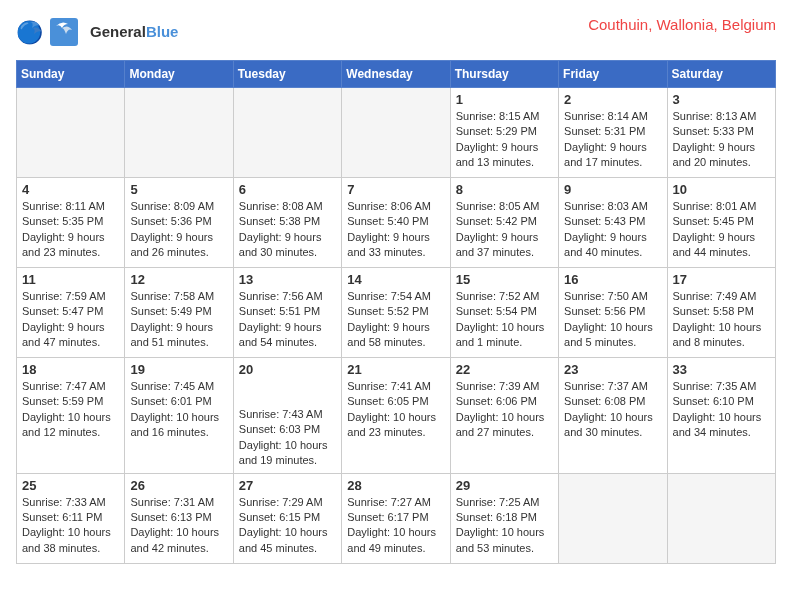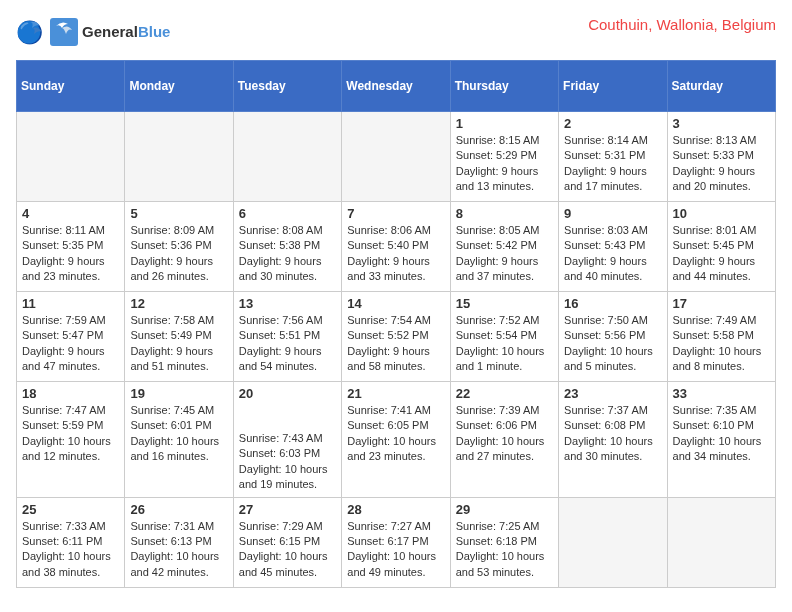--- a/index.html
+++ b/index.html
@@ -40,21 +40,21 @@
     table {
       width: 100%;
       border-collapse: collapse;
       table-layout: fixed;
     }
     th {
       background-color: #3a6bc4;
       color: #fff;
       font-size: 12px;
       font-weight: bold;
-      padding: 18px 4px;
+      padding: 6px 4px;
       text-align: left;
       border: 1px solid #5580cc;
     }
     td {
       border: 1px solid #ccc;
       vertical-align: top;
       padding: 4px 5px;
       height: 90px;
       font-size: 10px;
       color: #333;
@@ -80,21 +80,21 @@
 <div class="header">
   <div class="logo">
     <div class="logo-bird">
       <svg viewBox="0 0 28 28" xmlns="http://www.w3.org/2000/svg">
         <text x="0" y="22" font-size="22">🔵</text>
         <path d="M14 4 Q20 2 24 8 Q20 6 16 10 Q18 4 14 4Z" fill="#4a90d9"></path>
         <path d="M16 10 Q22 8 26 14 Q22 12 18 16 Q20 10 16 10Z" fill="#3a7ac4"></path>
       </svg>
     </div>
     <div>
-      <div style="display:flex;align-items:center;gap:2px;">
+      <div style="display:flex;align-items:center;gap:10px;">
         <svg width="32" height="32" viewBox="0 0 32 32">
           <rect x="2" y="2" width="28" height="28" rx="3" fill="#4a90d9"></rect>
           <path d="M8 10 Q14 4 20 8 Q16 8 14 12 Q12 8 8 10Z" fill="white"></path>
           <path d="M14 12 Q20 8 24 14 Q20 12 18 18 Q16 12 14 12Z" fill="#cde"></path>
         </svg>
         <div>
           <div style="font-size:15px;font-weight:bold;color:#333;line-height:1.1;">General<span style="color:#4a90d9;">Blue</span></div>
         </div>
       </div>
     </div>

